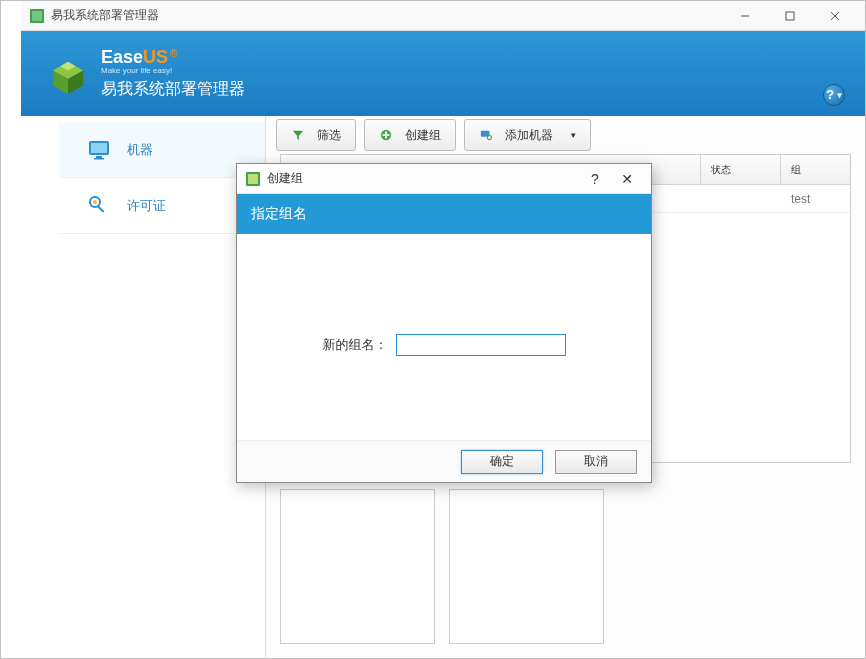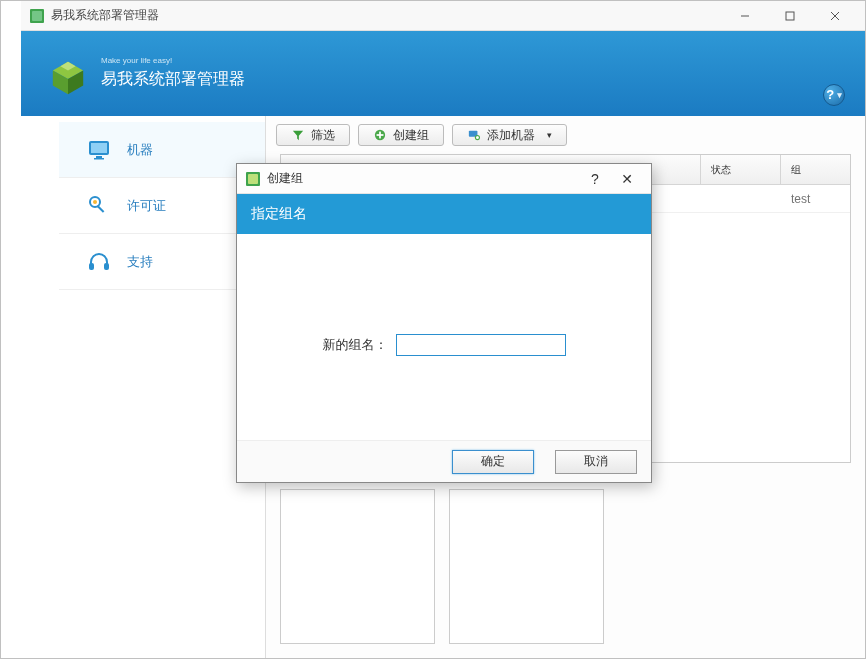--- a/index.html
+++ b/index.html
@@ -30,21 +30,21 @@
     .sidebar { width: 245px; border-right: 1px solid #ddd; background: #fff; display: flex; flex-direction: column; padding-top: 6px;}
     .sidebar-item { height: 56px; display: flex; align-items: center; padding: 0 28px; cursor: pointer; border-bottom: 1px solid #eee; color: #2a7fbf; font-size: 13px; margin-left: 38px; }
     .sidebar-item.active { background: #f3fafe; }
     .sidebar-item .nav-icon { width: 24px; height: 24px; margin-right: 16px; display: flex; align-items: center; justify-content: center; }
     .sidebar-spacer { flex: 1; }
     .sidebar-footer { height: 56px; display: flex; align-items: center; padding: 0 28px; color: #2a7fbf; font-size: 13px; cursor: pointer;}
     .sidebar-footer .nav-icon { width: 26px; height: 26px; margin-right: 12px; }
     
     .main { flex: 1; display: flex; flex-direction: column; }
     .toolbar { height: 38px; display: flex; align-items: center; padding: 6px 10px; gap: 8px; }
-    .tool-btn { height: 22px; border: 1px solid #bcbcbc; background: linear-gradient(#fdfdfd,#ececec); border-radius: 3px; padding: 0 14px; display: flex; align-items: center; font-size: 12px; color: #333; cursor: pointer; gap: 6px; }
+    .tool-btn { height: 32px; border: 1px solid #bcbcbc; background: linear-gradient(#fdfdfd,#ececec); border-radius: 3px; padding: 0 14px; display: flex; align-items: center; font-size: 12px; color: #333; cursor: pointer; gap: 12px; }
     .tool-btn .bicon { width: 14px; height: 14px; display:flex; align-items:center; justify-content:center;}
     .tool-btn .caret { margin-left: 6px; font-size: 9px; color: #333; }
     
     .content { flex: 1; padding: 0 14px 14px 14px; display: flex; flex-direction: column; }
     .table-area { border: 1px solid #ccc; flex: 1; background: #fff;}
     .table-header { height: 30px; background: linear-gradient(#fcfcfc,#efefef); border-bottom: 1px solid #d5d5d5; display: flex; }
     .th { padding: 0 10px; font-size: 10px; color: #333; display: flex; align-items: center; border-right: 1px solid #d5d5d5; }
     .th:last-child { border-right: none; }
     .table-row { height: 28px; display: flex; border-bottom: 1px solid #f0f0f0; }
     .td { padding: 0 10px; font-size: 12px; color: #737373; display: flex; align-items: center; }
@@ -56,21 +56,21 @@
     .overlay { position: absolute; left: 236px; top: 163px; width: 416px; background: #fff; border: 1px solid #888; box-shadow: 2px 4px 14px rgba(0,0,0,0.25); z-index: 100; }
     .dlg-title { height: 30px; display: flex; align-items: center; padding: 0 8px; border-bottom: 1px solid #e5e5e5; background: #fdfdfd; font-size: 12px; color:#333;}
     .dlg-title-icon { width: 16px; height: 16px; margin-right: 6px; }
     .dlg-title-text { flex: 1; }
     .dlg-title-btns { display: flex; gap: 0; }
     .dlg-x, .dlg-h { width: 32px; height: 24px; display: flex; align-items: center; justify-content: center; font-size: 14px; color: #333; cursor: pointer;}
     .dlg-banner { height: 40px; background: #239ad6; color: #fff; display: flex; align-items: center; padding: 0 14px; font-size: 14px; }
     .dlg-body { height: 190px; display: flex; align-items: center; justify-content: center; gap: 8px; margin-top: 16px; }
     .dlg-label { font-size: 13px; color: #333; }
     .dlg-input { width: 170px; height: 22px; border: 1px solid #2a8fcf; outline: none; padding: 0 6px; font-size: 12px; }
-    .dlg-footer { height: 42px; display: flex; justify-content: flex-end; align-items: center; padding: 0 14px; gap: 21px; background:#fafafa; border-top:1px solid #eee;}
+    .dlg-footer { height: 42px; display: flex; justify-content: flex-end; align-items: center; padding: 0 14px; gap: 12px; background:#fafafa; border-top:1px solid #eee;}
     .dlg-btn { width: 82px; height: 24px; border: 1px solid #999; background: linear-gradient(#fcfcfc,#e8e8e8); font-size: 12px; cursor: pointer; color: #333;}
     .dlg-btn.primary { border: 1px solid #3a8fce; box-shadow: 0 0 2px #7fc2ed; }
   </style>
 </head>
 <body>
 
 <div class="window">
 
   <div class="titlebar">
     <svg class="titlebar-icon" viewBox="0 0 16 16">
@@ -100,20 +100,23 @@
 
   <div class="header">
     <div class="logo-block">
       <svg class="logo-cube" viewBox="0 0 40 40">
         <polygon points="20,3 36,12 20,21 4,12" fill="#8ec641"></polygon>
         <polygon points="4,12 20,21 20,37 4,28" fill="#5a9e2f"></polygon>
         <polygon points="36,12 20,21 20,37 36,28" fill="#3d7a1e"></polygon>
         <polygon points="20,3 28,7.5 20,12 12,7.5" fill="#bde07a"></polygon>
       </svg>
       <div class="logo-text">
+        <div>
+          <span class="brand">Ease</span><span class="brand brand-orange">US</span><span class="brand-reg">®</span>
+        </div>
         <div class="brand-tag">Make your life easy!</div>
         <div class="app-subtitle">易我系统部署管理器</div>
       </div>
     </div>
     <div class="help-btn">
       <span>?</span>
       <span class="help-caret">▾</span>
     </div>
   </div>
 
@@ -133,30 +136,20 @@
       </div>
       <div class="sidebar-item">
         <span class="nav-icon">
           <svg viewBox="0 0 24 24" width="24" height="24">
               <circle cx="8" cy="8" r="5" fill="none" stroke="#2a8fcf" stroke-width="2"></circle>
               <rect x="11" y="11" width="9" height="2" fill="#2a8fcf" transform="rotate(45 11 11)"></rect>
               <circle cx="8" cy="8" r="2" fill="#f7b733"></circle>
             </svg>
         </span>
         <span>许可证</span>
-      </div>
-      <div class="sidebar-item">
-        <span class="nav-icon">
-          <svg viewBox="0 0 24 24" width="24" height="24">
-              <path d="M4 14v-2a8 8 0 0116 0v2" fill="none" stroke="#2a8fcf" stroke-width="2"></path>
-              <rect x="2" y="13" width="5" height="7" rx="2" fill="#2a8fcf"></rect>
-              <rect x="17" y="13" width="5" height="7" rx="2" fill="#2a8fcf"></rect>
-            </svg>
-        </span>
-        <span>支持</span>
       </div>
       <div class="sidebar-spacer"></div>
     </div>
 
     <div class="main">
       <div class="toolbar">
         <button class="tool-btn">
           <span class="bicon">
               <svg viewBox="0 0 14 14" width="12" height="12">
                 <polygon points="1,2 13,2 8,8 8,13 6,11 6,8" fill="#3a9e3a"></polygon>

